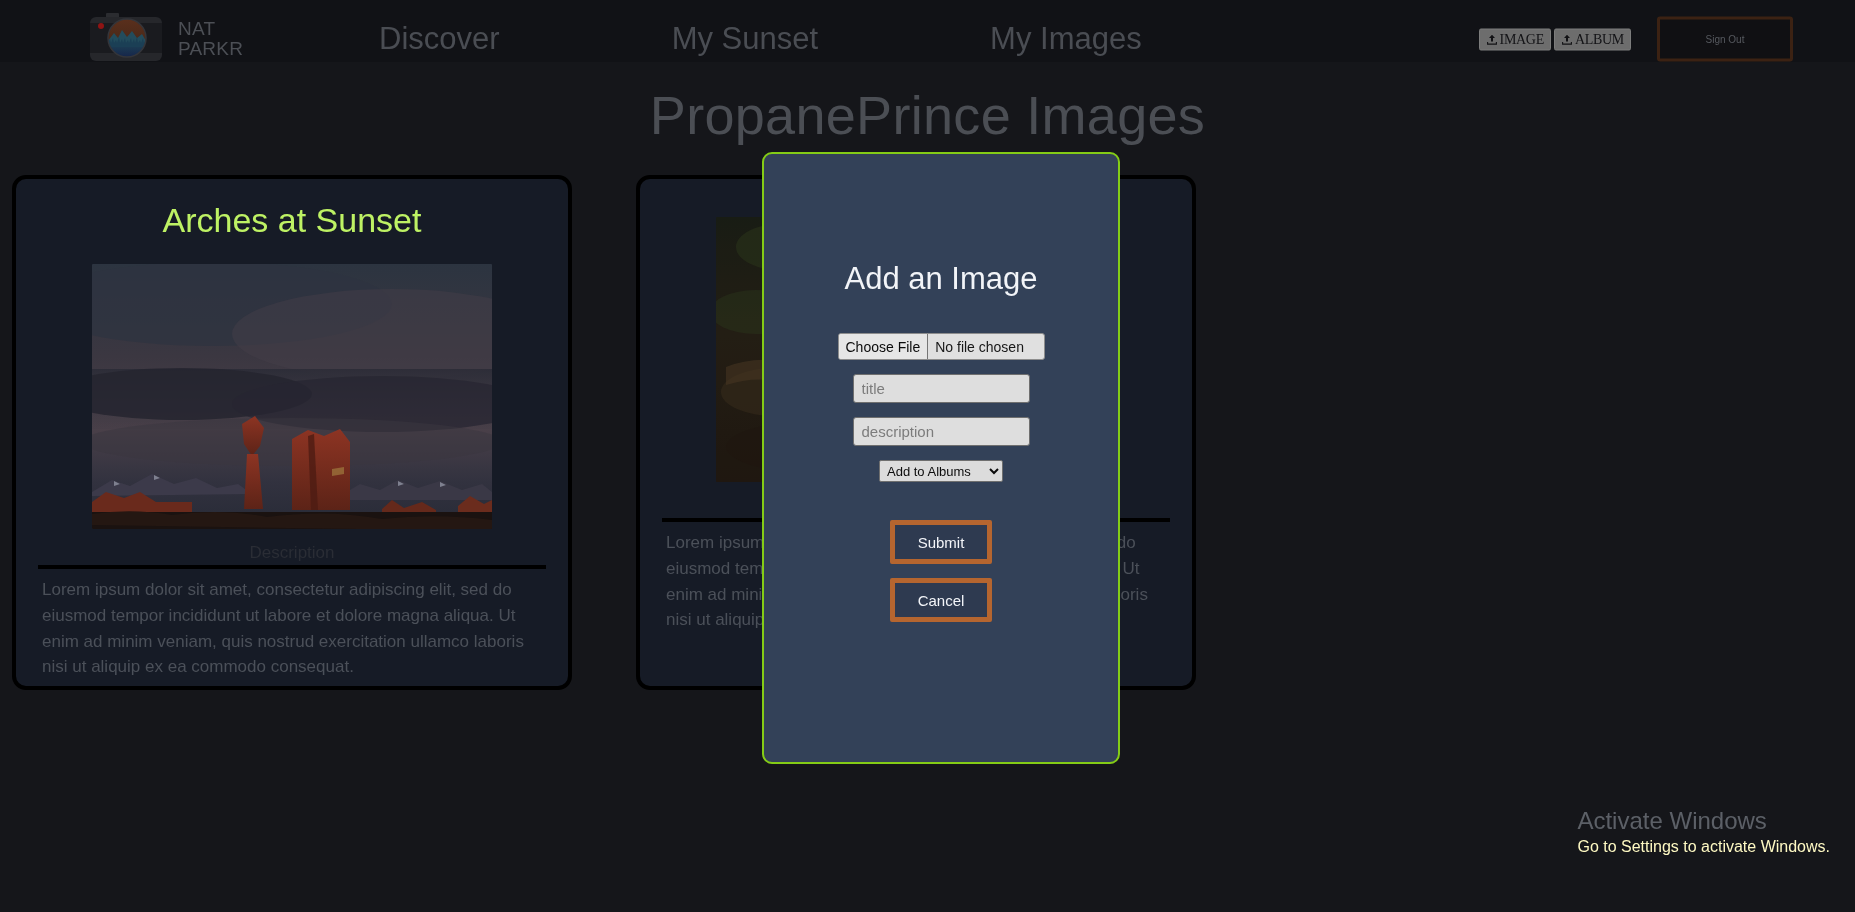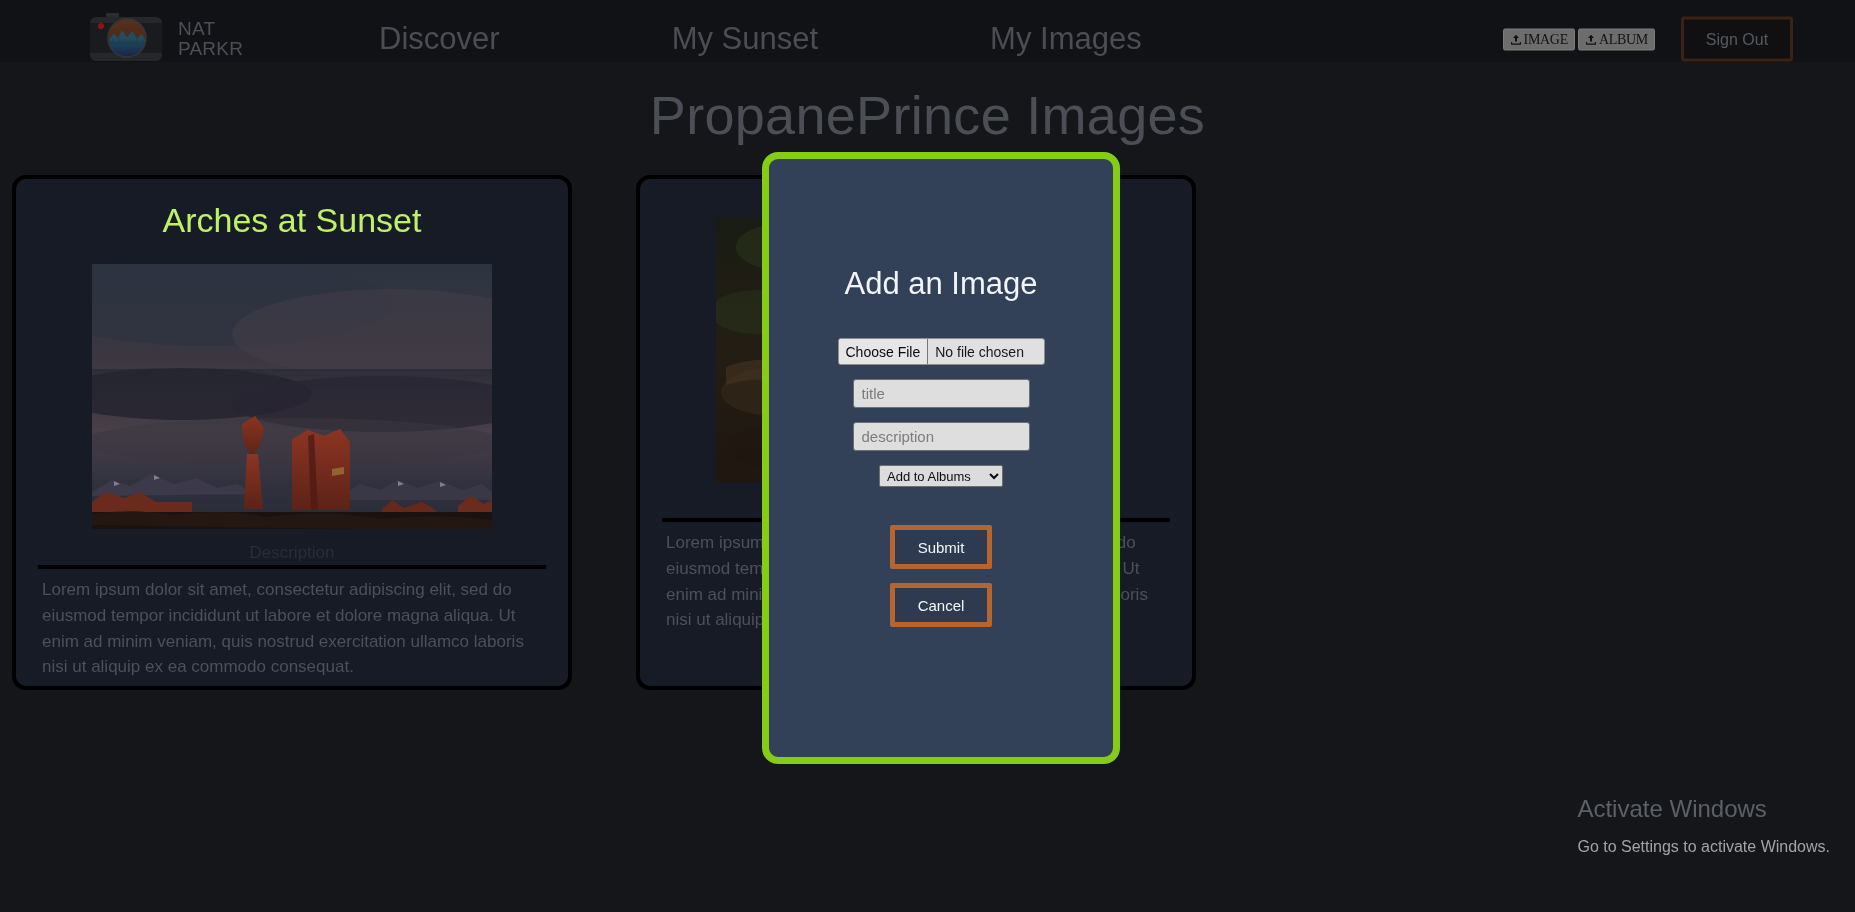--- a/index.html
+++ b/index.html
@@ -66,22 +66,22 @@
     font-family: "Liberation Serif", serif;
     letter-spacing: -0.3px;
   }
   .upload-icon { width: 12px; height: 12px; display: block; }
   .signout-btn {
     margin-left: 26px;
     background: #101013;
     color: #56595f;
     border: 3px solid #3c2213;
     border-radius: 3px;
-    width: 112px; height: 45px;
-    font-size: 16px;
+    width: 136px; height: 45px;
+    font-size: 10px;
     cursor: pointer;
     font-family: "Liberation Sans", sans-serif;
   }
 
   
   .page {
     position: absolute;
     top: 62px; left: 0;
     width: 1855px; height: 834px;
     background: #15161a;
@@ -140,22 +140,22 @@
     line-height: 1.52;
     padding: 0 4px;
   }
 
   
   .modal-wrap {
     position: absolute;
     left: 762px; top: 152px;
     width: 358px; height: 612px;
     background: #334158;
-    border: 7px solid #84cc16;
-    border-radius: 16px;
+    border: 2px solid #84cc16;
+    border-radius: 10px;
     z-index: 50;
   }
   .modal-title {
     color: #f2f4f8;
     font-size: 31px;
     text-align: center;
     margin: 107px 0 0 0;
     font-weight: 400;
   }
   .modal-form {
@@ -225,21 +225,21 @@
   .btn-gap { margin-top: 24px; }
 
   
   .watermark {
     position: absolute;
     right: 25px; bottom: 40px;
     text-align: left;
     z-index: 10;
   }
   .wm-title { color: #5c6067; font-size: 24px; font-weight: 400; }
-  .wm-sub { color: #a3a3a3; font-size: 16px; margin-top: 15px; }
+  .wm-sub { color: #fef9c3; font-size: 16px; margin-top: 3px; }
 </style>
 </head>
 <body>
 
 <div class="navbar">
 
   <div class="brand">
     <svg class="camera-logo" viewBox="0 0 84 56">
       <rect x="22" y="2" width="13" height="5" rx="1" fill="#2b2c30"></rect>
       <rect x="6" y="6" width="72" height="44" rx="6" fill="#26272b"></rect>

